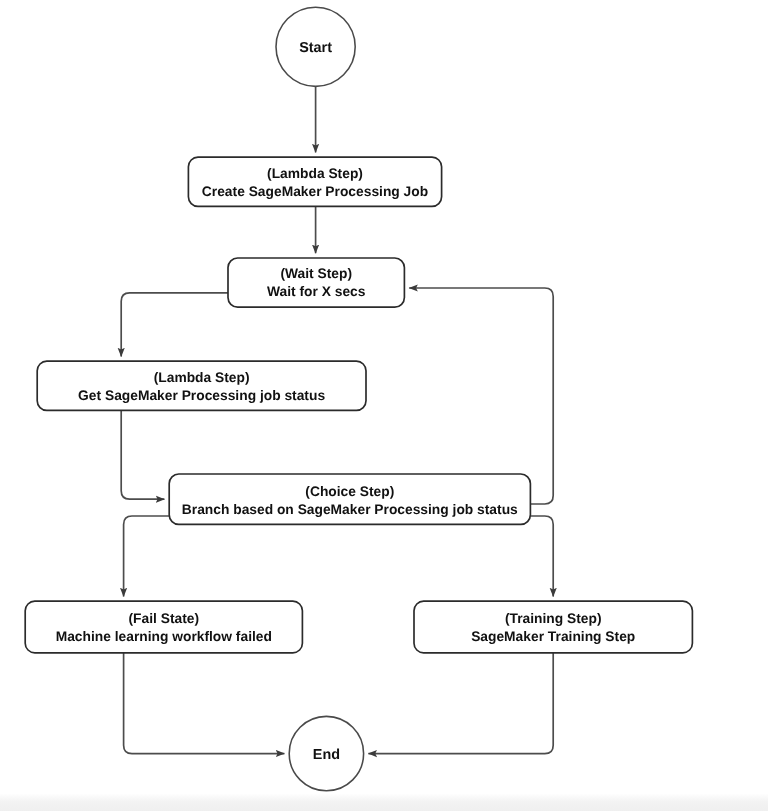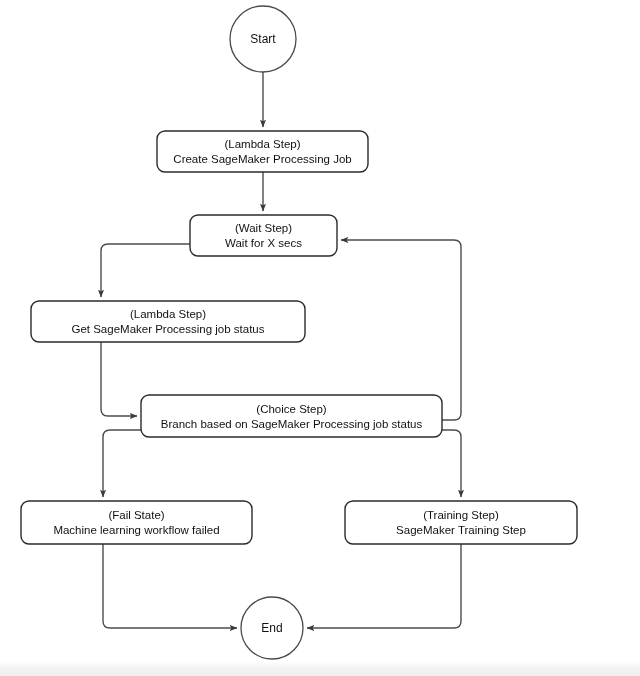--- a/index.html
+++ b/index.html
@@ -14,20 +14,21 @@
     overflow: hidden;
     font-family: "Liberation Sans", sans-serif;
   }
   #canvas-root {
     position: absolute;
     left: 0;
     top: 0;
     width: 640px;
     height: 676px;
     background: #ffffff;
+    font-weight: bold;
   }
   #flow-svg {
     position: absolute;
     left: 0;
     top: 0;
     width: 640px;
     height: 676px;
     display: block;
   }
   .node-text {

